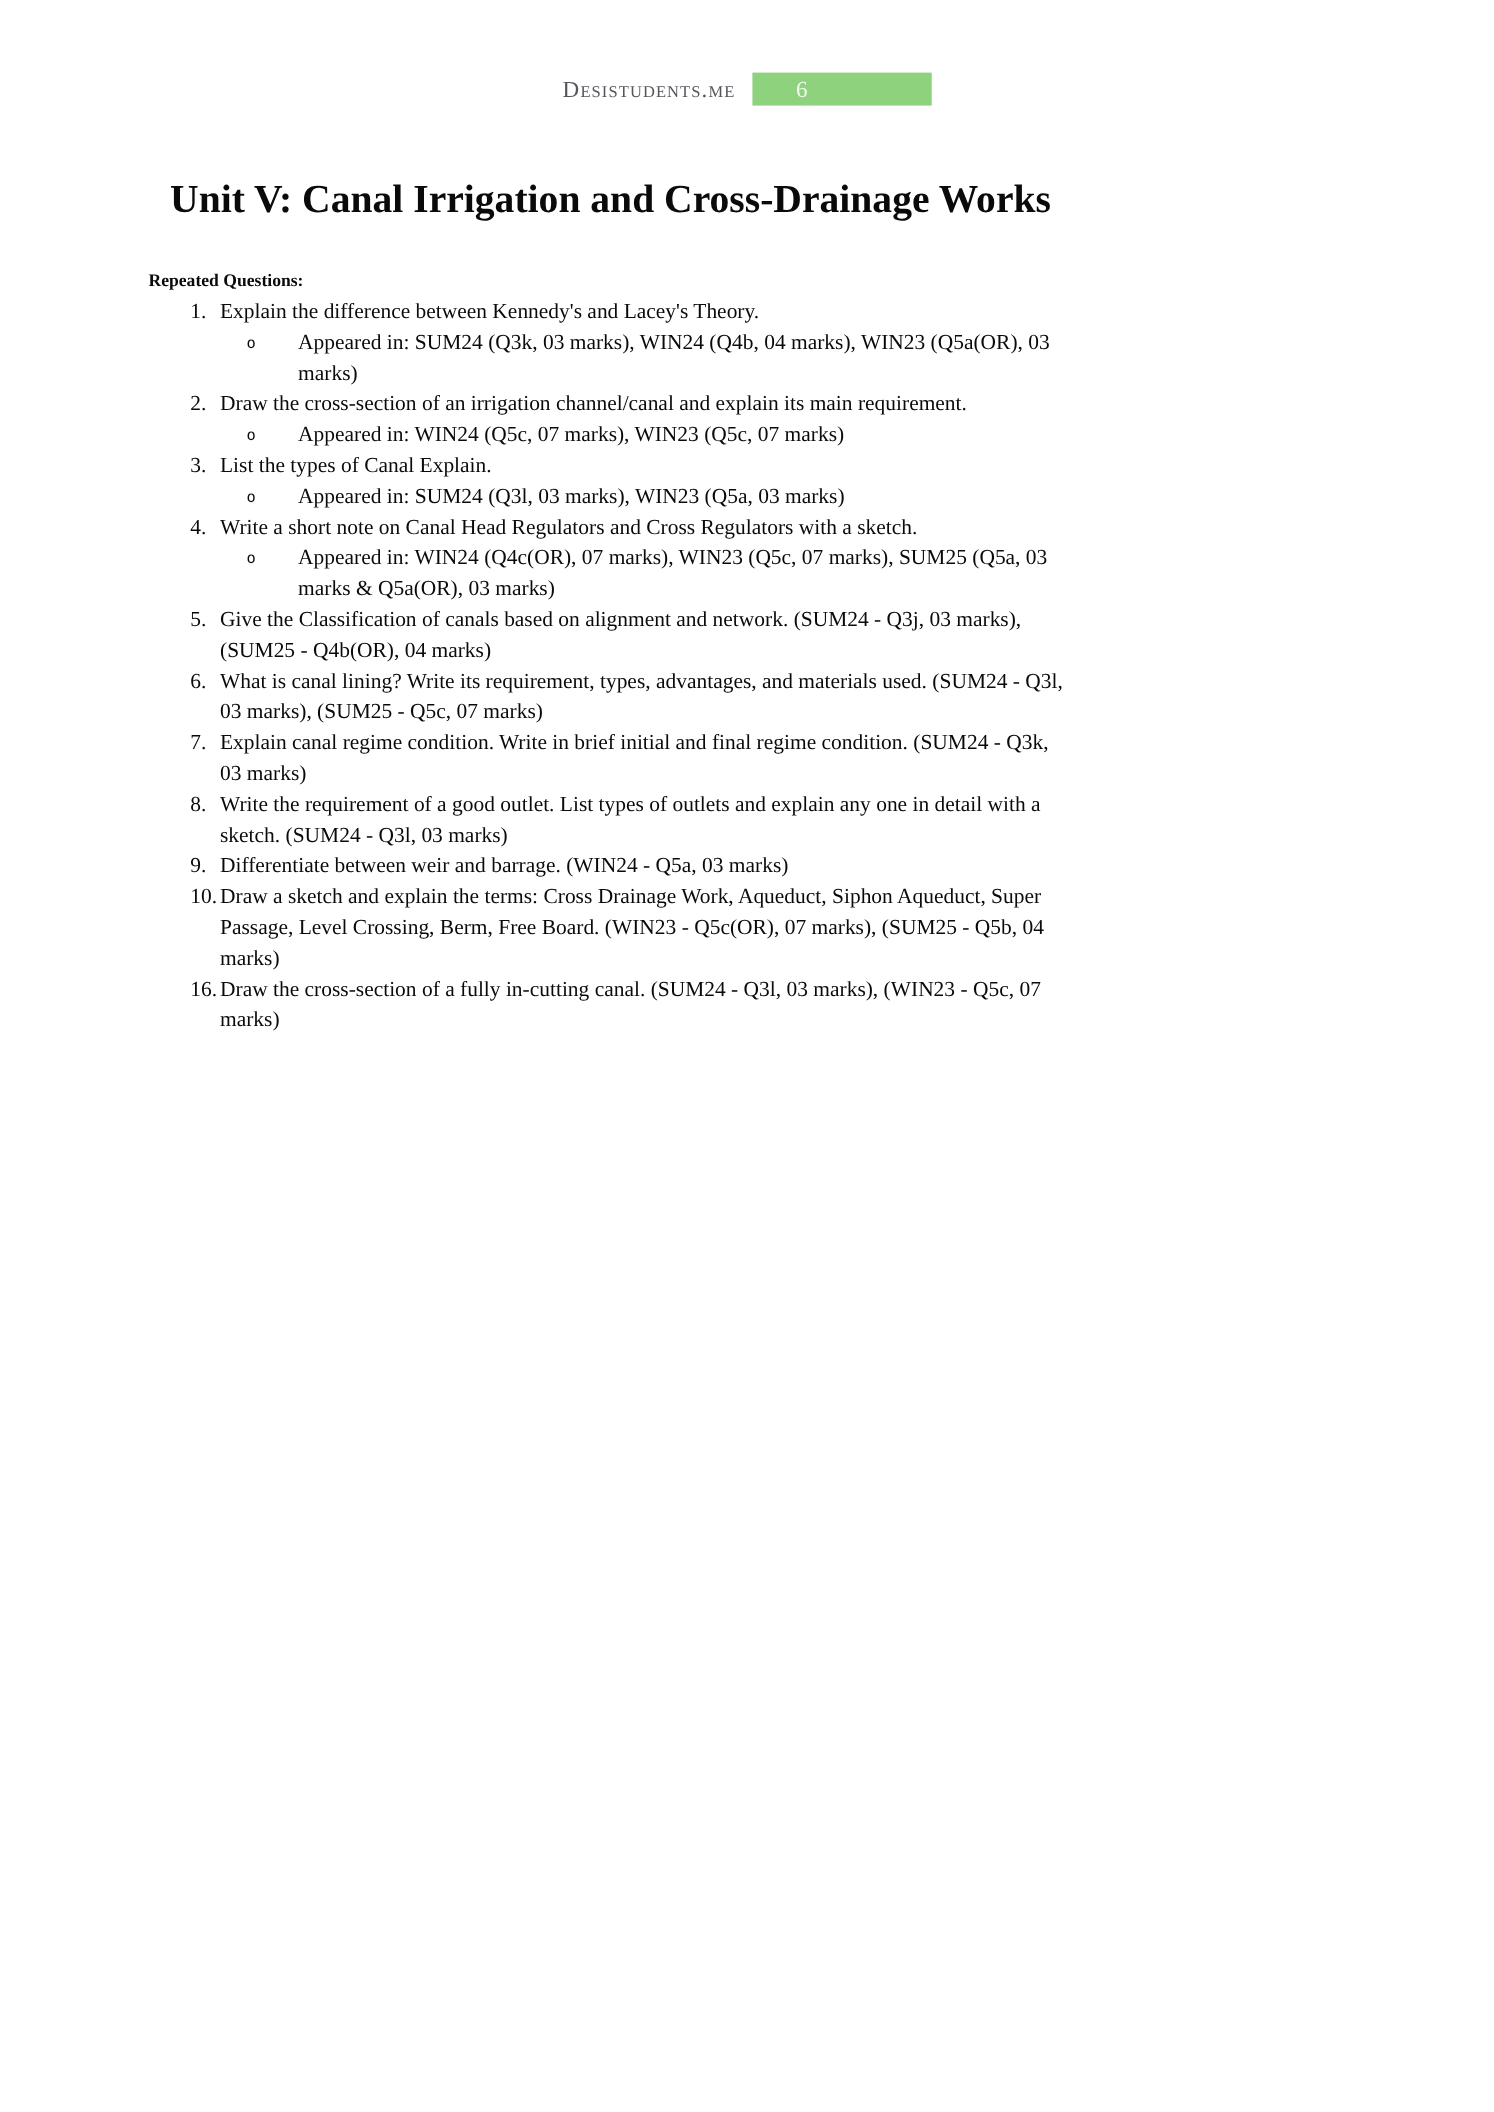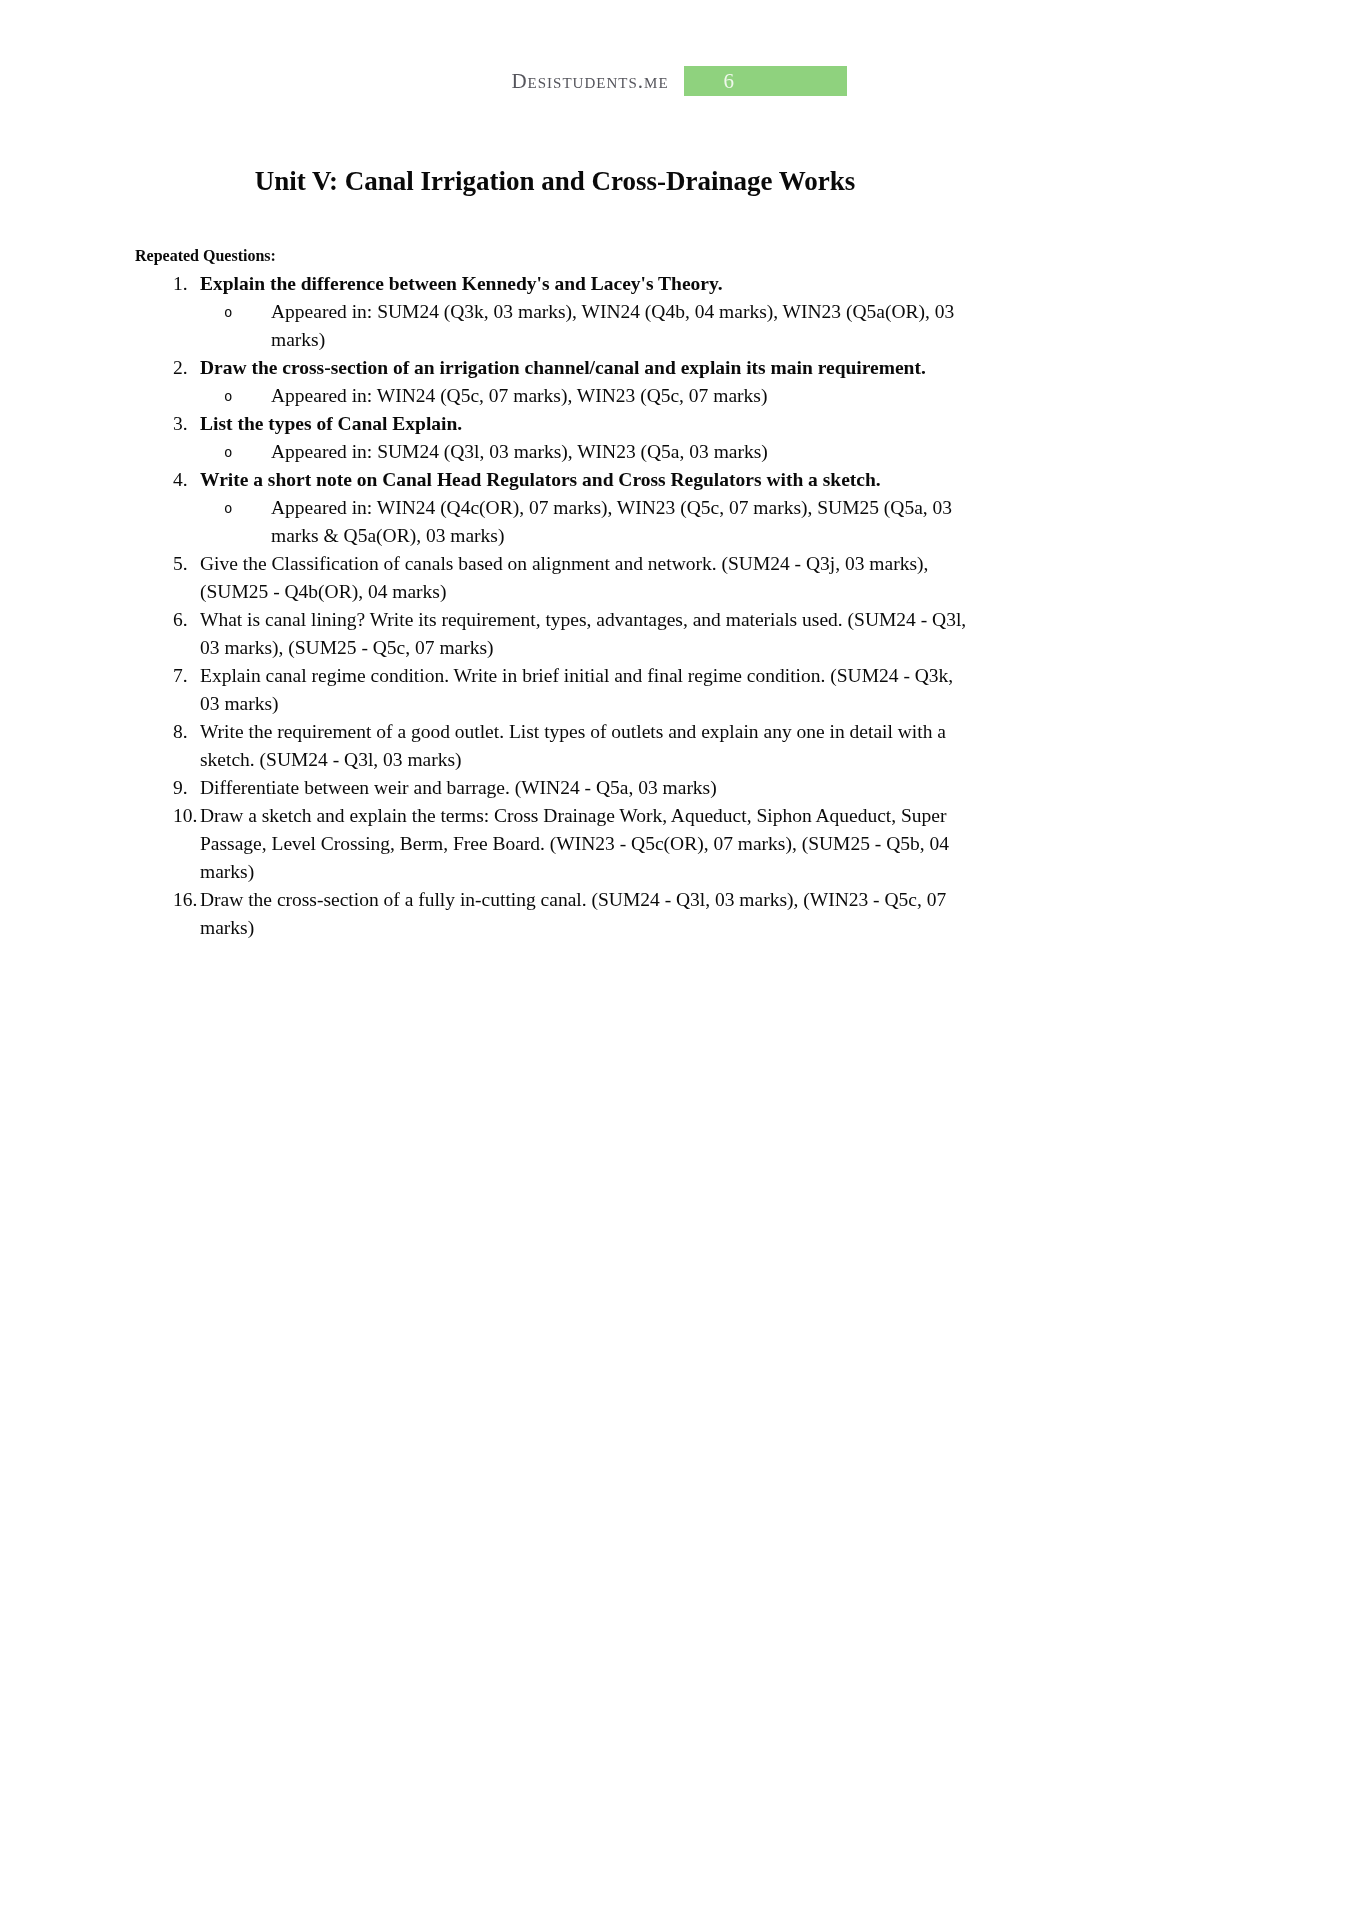--- a/index.html
+++ b/index.html
@@ -45,42 +45,42 @@
     position:absolute;
     left:135px; top:0;
     width:840px;
     font-size:19.5px;
     line-height:28px;
   }
   .doc-title{
     margin:164px 0 0 0;
     text-align:center;
     font-weight:bold;
-    font-size:27px;
+    font-size:36px;
     line-height:34px;
   }
   .section-heading{
     font-weight:bold;
     font-size:16px;
     line-height:28px;
     margin:0;
   }
   .section-heading.first{ margin-top:44px; }
 
   ol.q-list{ margin:0; padding:0; list-style:none; }
   li.q-item-block{ margin:0; padding:0; }
 
   .q-row{ display:flex; }
   .q-num{
     margin-left:38px;
     min-width:27px;
     flex:0 0 auto;
   }
   .q-text{ flex:1; }
-  .q-text.bold{ font-weight:bold; }
+  .q-text.bold{ font-weight:normal; }
 
   .sub-row{ display:flex; margin-left:89px; }
   .bullet-marker{
     flex:0 0 auto;
     width:21px;
     font-family:"DejaVu Sans Mono", monospace;
     font-size:14px;
     line-height:28px;
   }
   .sub-text{ flex:1;margin-left:26px; }

